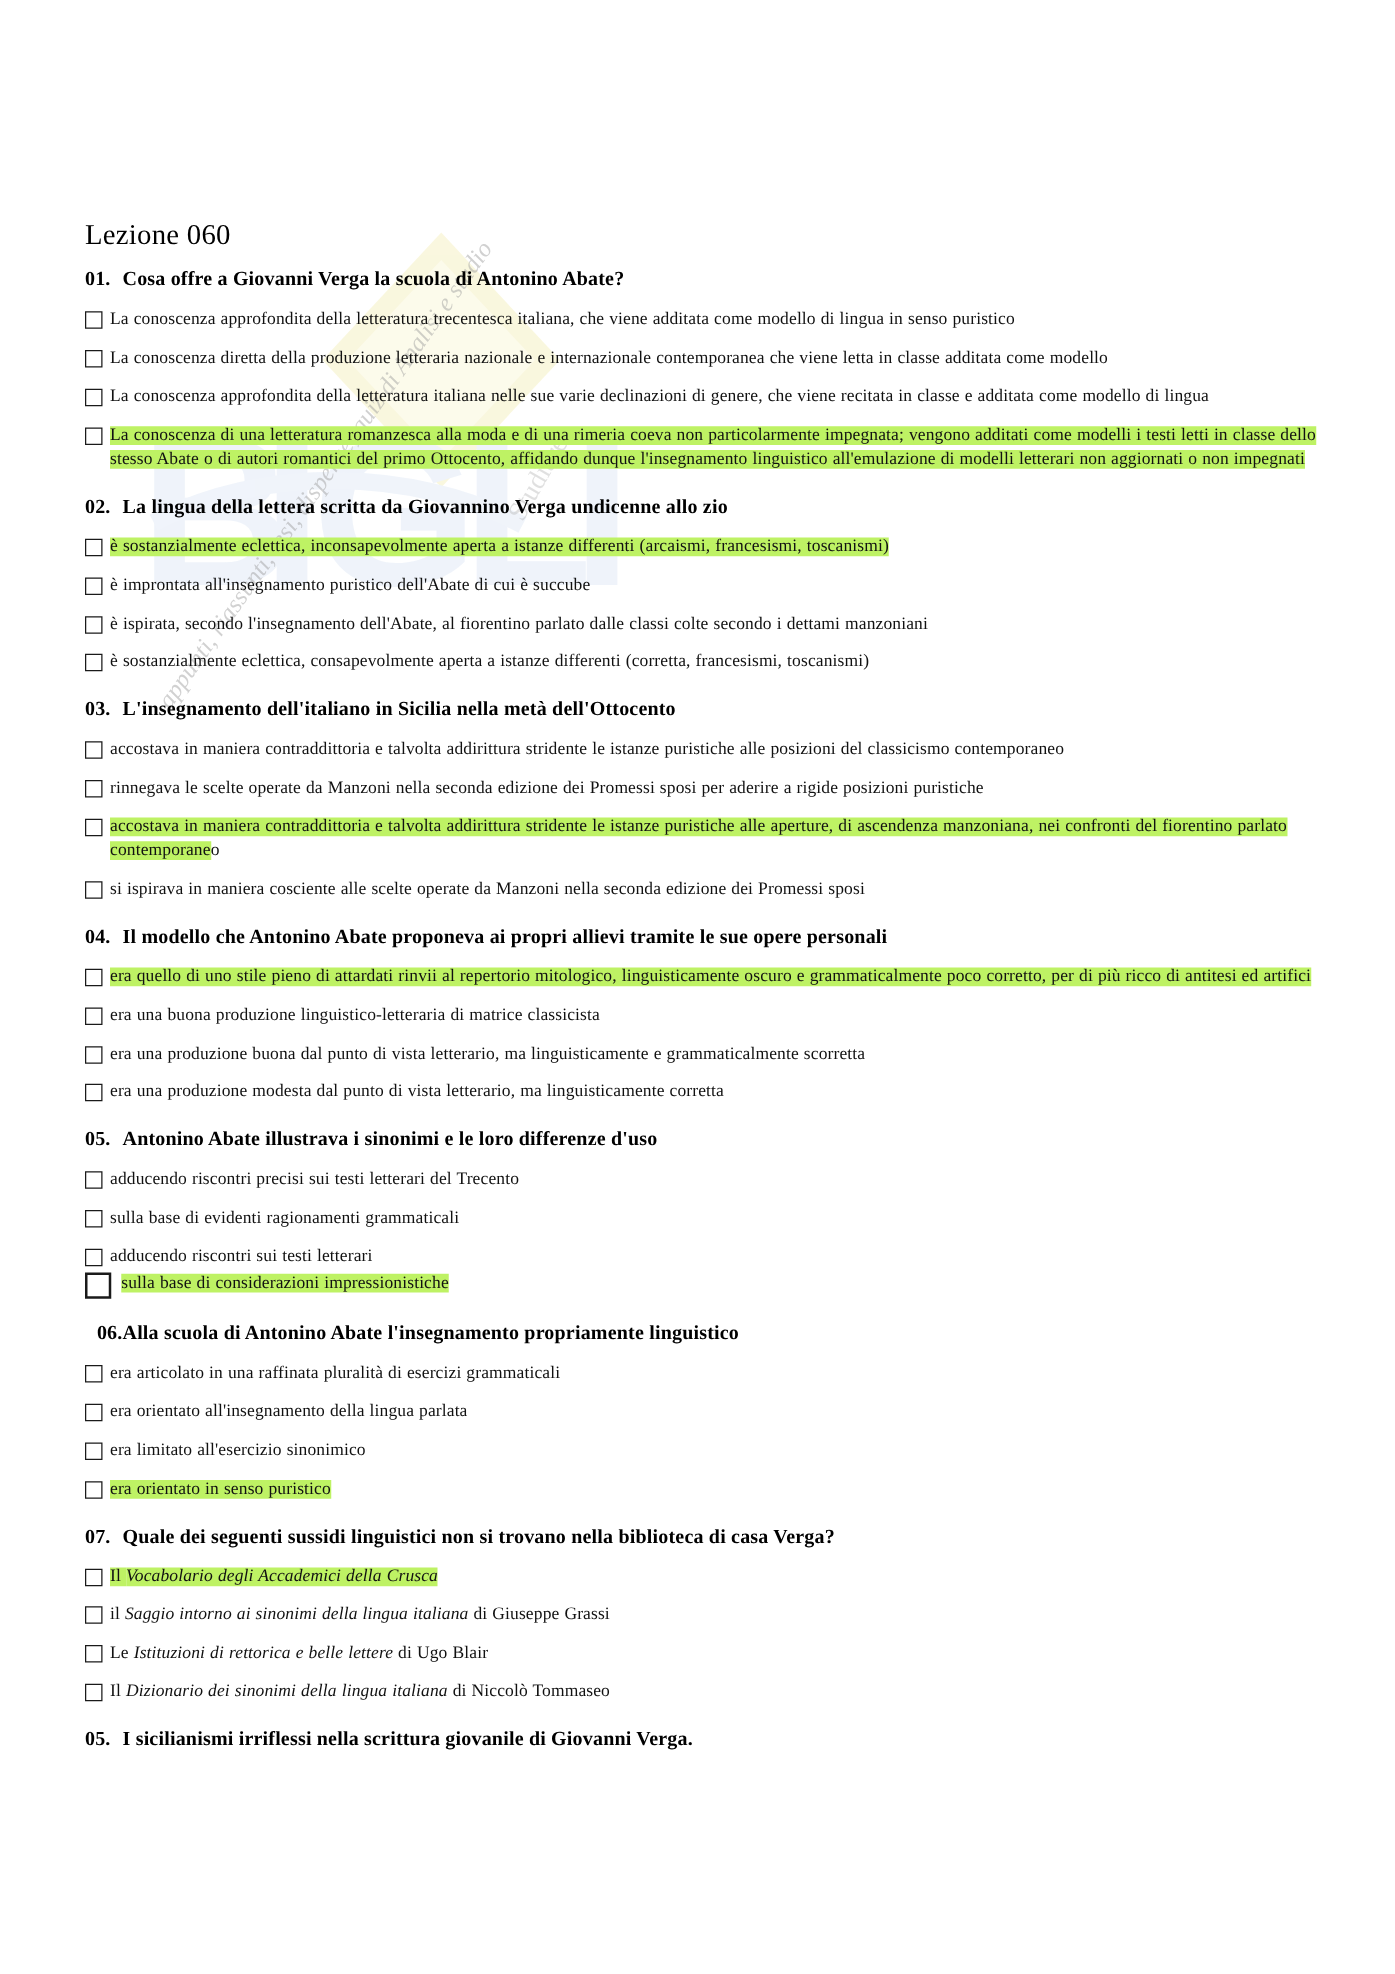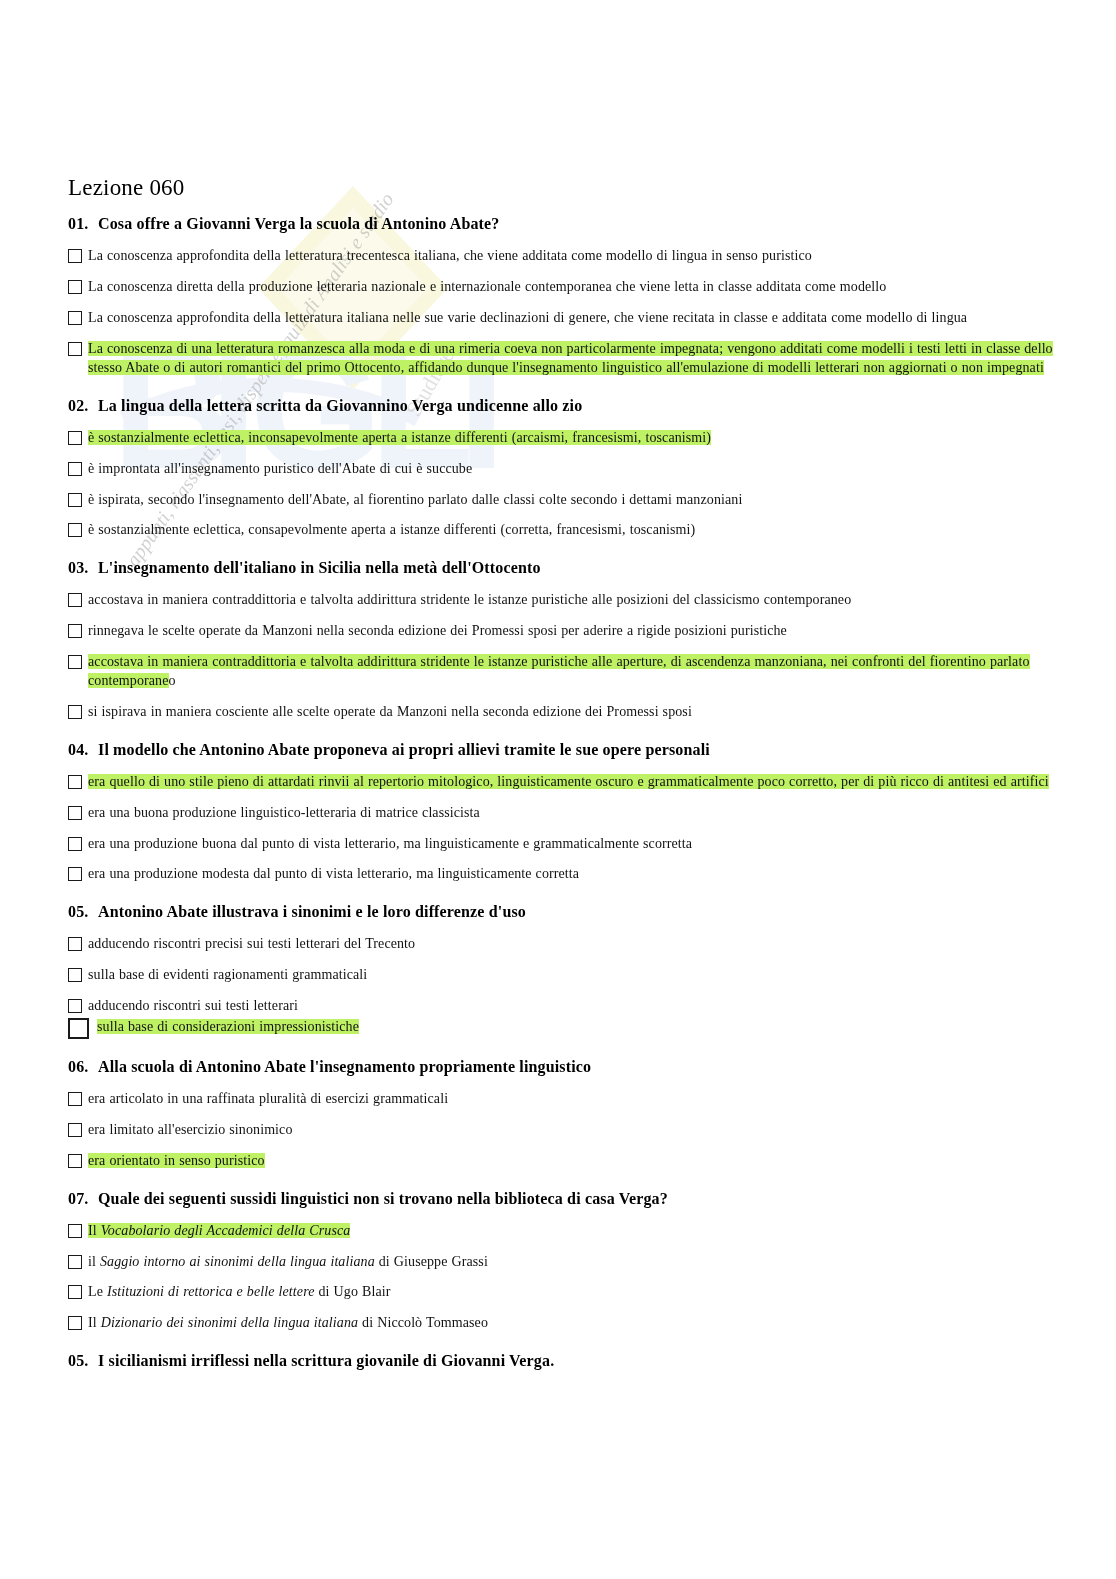--- a/index.html
+++ b/index.html
@@ -262,32 +262,36 @@
             <div class="option tight">
               <span class="checkbox"></span>
               <span class="opt-text"><span>adducendo riscontri sui testi letterari</span></span>
             </div>
             <div class="option">
               <span class="checkbox big"></span>
               <span class="opt-text"><span class="hl">sulla base di considerazioni impressionistiche</span></span>
             </div>
           </div>
         </div>
-        <div class="question-block" style="margin-bottom: 18px;">
+        <div class="question-block" style="margin-bottom: 18px; text-align: right;">
           <div class="q-head">
             <span class="q-num">06.</span>
             <span class="q-text">Alla scuola di Antonino Abate l'insegnamento propriamente linguistico</span>
           </div>
           <div class="options">
             <div class="option">
               <span class="checkbox"></span>
               <span class="opt-text"><span>era articolato in una raffinata pluralità di esercizi grammaticali</span></span>
             </div>
             <div class="option">
               <span class="checkbox"></span>
+              <span class="opt-text"><span>era orientato all'insegnamento della lingua parlata</span></span>
+            </div>
+            <div class="option">
+              <span class="checkbox"></span>
               <span class="opt-text"><span>era limitato all'esercizio sinonimico</span></span>
             </div>
             <div class="option">
               <span class="checkbox"></span>
               <span class="opt-text"><span class="hl">era orientato in senso puristico</span></span>
             </div>
           </div>
         </div>
         <div class="question-block" style="margin-bottom: 18px;">
           <div class="q-head">

